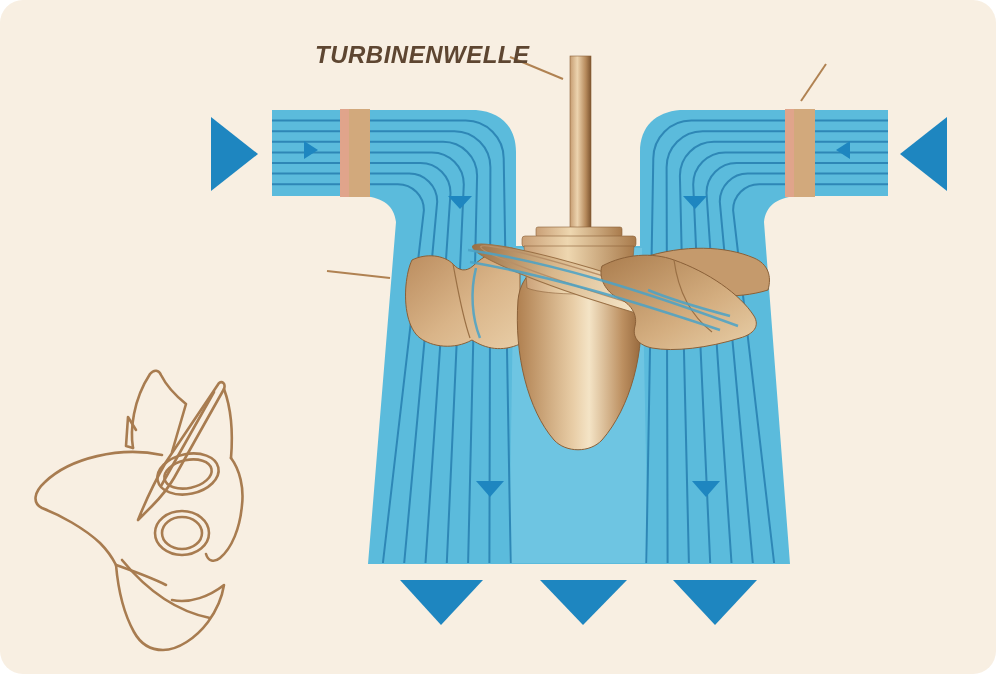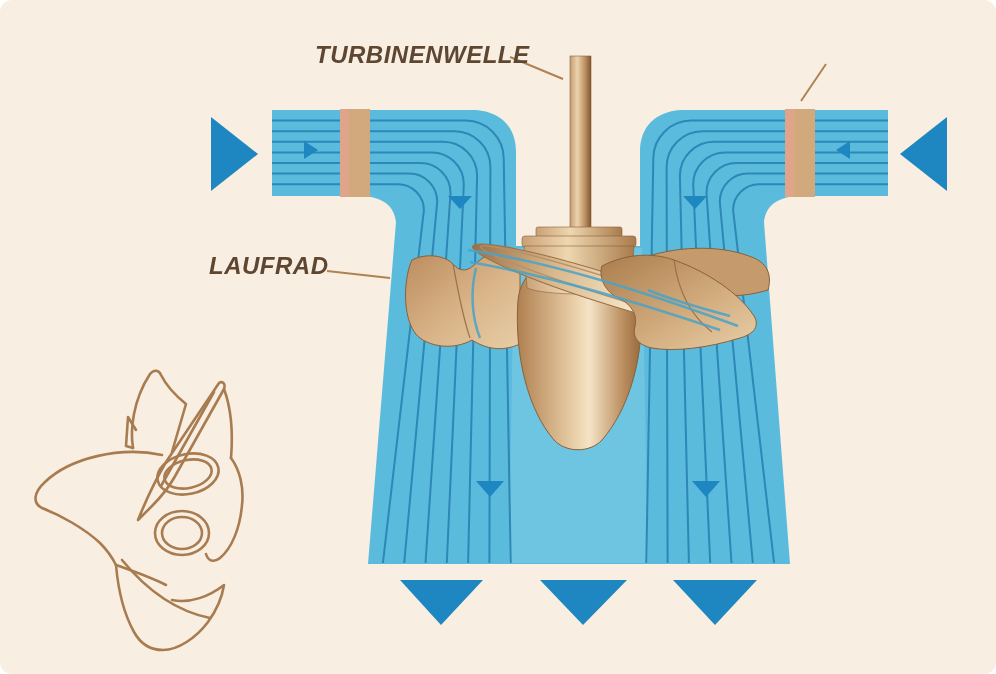--- a/index.html
+++ b/index.html
@@ -1,18 +1,18 @@
 <!DOCTYPE html>
 <html style="--background: #f8efe2; --water: #5bbbdc; --water-center: #74c8e4; --streamline: #2e87b6; --arrow: #1e86c0; --guide-band: #d2a97c; --guide-band-edge: #e0a48b; --bronze-dark: #8a6038; --bronze-mid: #c49a6e; --bronze-light: #f0dcbc; --outline-sketch: #a87c50; --label-text: #5e4631; --leader-line: #b08252;"><head>
 <meta charset="utf-8">
 <style>
   html,body{margin:0;padding:0;background:#ffffff;font-family:"Liberation Sans",sans-serif;}
   .canvas{
     position:relative;width:996px;height:674px;background:var(--background,#f8efe2);
-    border-radius:12px;overflow:hidden;margin:0 auto;
+    border-radius:23px;overflow:hidden;margin:0 auto;
   }
   svg{position:absolute;left:0;top:0;}
   .water{fill:var(--water,#5bbbdc);}
   .water-center{fill:var(--water-center,#74c8e4);opacity:.75;}
   .sline{stroke:var(--streamline,#2e87b6);stroke-width:2;fill:none;}
   .arrow{fill:var(--arrow,#1e86c0);}
   .band{fill:var(--guide-band,#d2a97c);}
   .band-edge{fill:var(--guide-band-edge,#e0a48b);}
   .sketch{stroke:var(--outline-sketch,#a87c50);stroke-width:2.6;fill:none;stroke-linecap:round;stroke-linejoin:round;}
   .leader{stroke:var(--leader-line,#b08252);stroke-width:2;fill:none;}
@@ -160,14 +160,13 @@
     <ellipse class="sketch" cx="182" cy="533" rx="27" ry="22"></ellipse>
     <ellipse class="sketch" stroke-width="1.8" cx="182" cy="533" rx="20" ry="16"></ellipse>
   </g>
 
   <path class="leader" d="M 510,57 L 563,79"></path>
   <path class="leader" d="M 826,64 L 801,101"></path>
   <path class="leader" d="M 327,271 L 390,278"></path>
 </svg>
 
 <div class="lbl" style="left:315px;top:41px">TURBINENWELLE</div>
-<div class="lbl" style="left:209px;top:252px">LAUFRAD</div>
 </div>
 
 </body></html>

